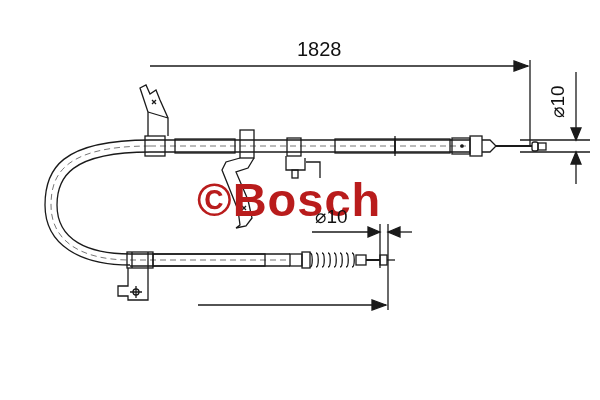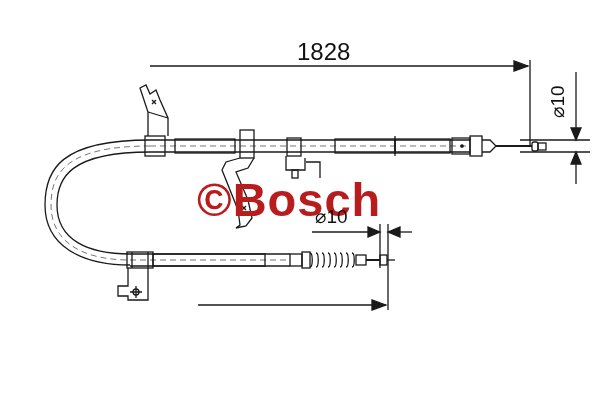--- a/index.html
+++ b/index.html
@@ -1,18 +1,18 @@
 <!DOCTYPE html>
 <html><head>
 <meta charset="utf-8">
 <style>
   html, body { margin:0; padding:0; background:#ffffff; }
   body { width:600px; height:400px; position:relative; overflow:hidden; font-family:"Liberation Sans", sans-serif; }
   #drawing { position:absolute; left:0; top:0; width:600px; height:400px; }
-  .dim-text { position:absolute; font-family:"Liberation Sans", sans-serif; color:#111; font-size:24px; }
+  .dim-text { position:absolute; font-family:"Liberation Sans", sans-serif; color:#111; font-size:20px; }
   #dim-length { left:297px; top:38px; }
   #dim-dia-right { left:548px; top:78px; transform:rotate(-90deg); transform-origin:left top; font-size:19px; top:118px; left:546px; }
   #dim-dia-bottom { left:315px; top:205px; font-size:19px; }
   #watermark { position:absolute; left:197px; top:172px; font-size:47px; font-weight:bold; color:#b91c1c; letter-spacing:1px; font-family:"Liberation Sans", sans-serif; }
 </style>
 </head>
 <body>
 
 <svg id="drawing" viewBox="0 0 600 400" xmlns="http://www.w3.org/2000/svg">
   <g fill="none" stroke="#1a1a1a" stroke-width="1.3">

